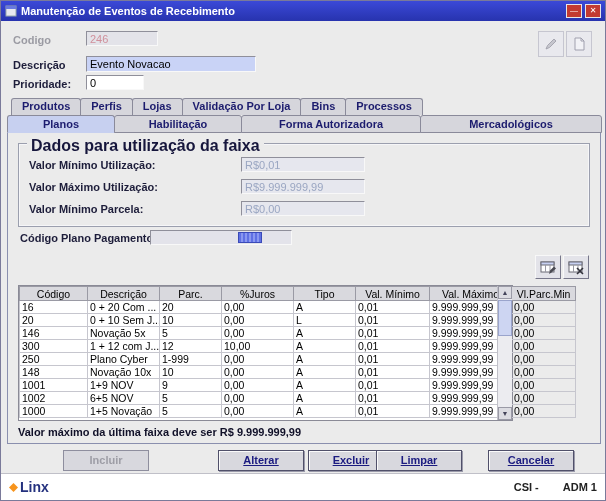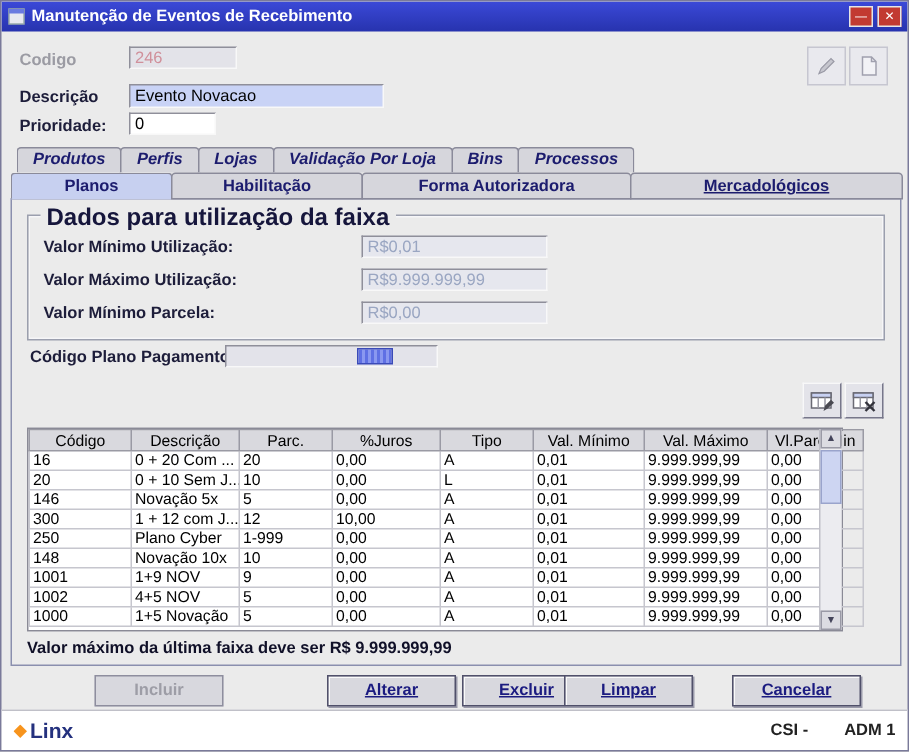--- a/index.html
+++ b/index.html
@@ -21,21 +21,21 @@
   .lbl-disabled { color:#9b9ba3; }
   .field { position:absolute; font-size:11px; padding:1px 3px; background:#fff;
     border:1px solid; border-color:#8f8f9a #f8f8f8 #f8f8f8 #8f8f9a; overflow:hidden; white-space:nowrap; }
   .fld-codigo { left:85px; top:30px; width:72px; height:15px; background:#e3e3e9; color:#d0909b; }
   .fld-desc { left:85px; top:55px; width:170px; height:16px; background:#c9d3f6; color:#000; }
   .fld-prior { left:85px; top:74px; width:58px; height:15px; color:#000; }
   .icon-btn { position:absolute; width:26px; height:26px; background:#e9e9ee;
     border:1px solid #c6c6d0; display:flex; align-items:center; justify-content:center; cursor:pointer; }
 
   
-  .tabs1 { position:absolute; left:10px; top:97px; display:flex; height:17px; z-index:1;font-style:italic; }
+  .tabs1 { position:absolute; left:10px; top:97px; display:flex; height:17px; z-index:1; }
   .tab { font-size:11px; font-weight:bold; color:#1c1c6e; background:#d6d6dc;
     border:1px solid #8a8a9a; border-bottom:none; padding:1px 10px 0; margin-right:-1px;
     border-radius:3px 3px 0 0; white-space:nowrap; cursor:pointer; }
   .tabs2 { position:absolute; left:6px; top:114px; width:594px; display:flex; height:18px; z-index:3; }
   .tab2 { font-size:11px; font-weight:bold; color:#1c1c6e; background:#d6d6dc;
     border:1px solid #8a8a9a; padding:2px 0 0; margin-right:-1px; text-align:center;
     border-radius:3px 3px 0 0; cursor:pointer; }
   .tab2.selected { background:#c7d0f0; border-bottom:1px solid #c7d0f0; }
 
   
@@ -55,21 +55,21 @@
   .slider { position:absolute; left:142px; top:97px; width:142px; height:15px; background:#e3e3ea;
     border:1px solid; border-color:#8f8f9a #f8f8f8 #f8f8f8 #8f8f9a; cursor:pointer; }
   .slider-thumb { position:absolute; left:62%; top:1px; bottom:1px; width:24px;
     background:repeating-linear-gradient(90deg,#5f70e4 0 2px,#8a98f0 2px 4px);
     border:1px solid #3a4ab8; cursor:grab; }
 
   .tool-btn { position:absolute; width:26px; height:24px; background:#e3e3e9;
     border:1px solid; border-color:#f8f8f8 #77778a #77778a #f8f8f8;
     display:flex; align-items:center; justify-content:center; cursor:pointer; }
 
-  .table-wrap { position:absolute; left:10px; top:152px; width:544px; height:136px;
+  .table-wrap { position:absolute; left:10px; top:152px; width:495px; height:136px;
     background:#fff; border:1px solid #8a8a96; }
   table { border-collapse:collapse; table-layout:fixed; width:556px; font-size:10.5px; }
   th { background:#d9d9de; color:#000; font-weight:normal; font-size:10.5px; height:14px;
     border:1px solid #9a9aa4; text-align:center; overflow:hidden; white-space:nowrap; cursor:pointer; }
   td { border:1px solid #c6c6ce; height:13px; padding:0 2px; overflow:hidden; white-space:nowrap; color:#000; }
   th:nth-child(1), td:nth-child(1){ width:68px; }
   th:nth-child(2), td:nth-child(2){ width:72px; }
   th:nth-child(3), td:nth-child(3){ width:62px; }
   th:nth-child(4), td:nth-child(4){ width:72px; }
   th:nth-child(5), td:nth-child(5){ width:62px; }
@@ -150,21 +150,21 @@
     <span class="tab">Lojas</span>
     <span class="tab">Validação Por Loja</span>
     <span class="tab">Bins</span>
     <span class="tab">Processos</span>
   </div>
 
   <div class="tabs2">
     <span class="tab2 selected" style="width:108px;">Planos</span>
     <span class="tab2" style="width:128px;">Habilitação</span>
     <span class="tab2" style="width:180px;">Forma Autorizadora</span>
-    <span class="tab2" style="flex:1;text-decoration:underline;">Mercadológicos</span>
+    <span class="tab2" style="flex:1;">Mercadológicos</span>
   </div>
 
   <div class="panel">
 
     <div class="groupbox">
       <span class="groupbox-title">Dados para utilização da faixa</span>
       <span class="gb-lbl" style="top:15px;">Valor Mínimo Utilização:</span>
       <span class="gb-val" style="top:13px;">R$0,01</span>
       <span class="gb-lbl" style="top:37px;">Valor Máximo Utilização:</span>
       <span class="gb-val" style="top:35px;">R$9.999.999,99</span>
@@ -276,21 +276,21 @@
               <td>1+9 NOV</td>
               <td>9</td>
               <td>0,00</td>
               <td>A</td>
               <td>0,01</td>
               <td>9.999.999,99</td>
               <td>0,00</td>
             </tr>
             <tr>
               <td>1002</td>
-              <td>4+5 NOV</td>
+              <td>6+5 NOV</td>
               <td>5</td>
               <td>0,00</td>
               <td>A</td>
               <td>0,01</td>
               <td>9.999.999,99</td>
               <td>0,00</td>
             </tr>
             <tr>
               <td>1000</td>
               <td>1+5 Novação</td>

